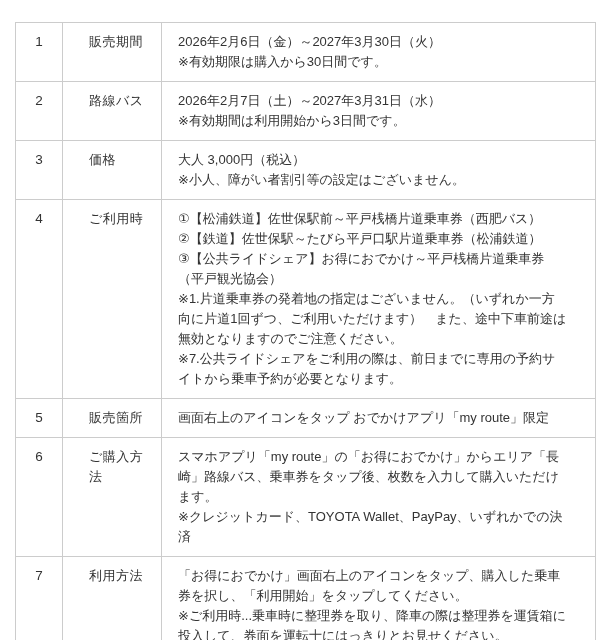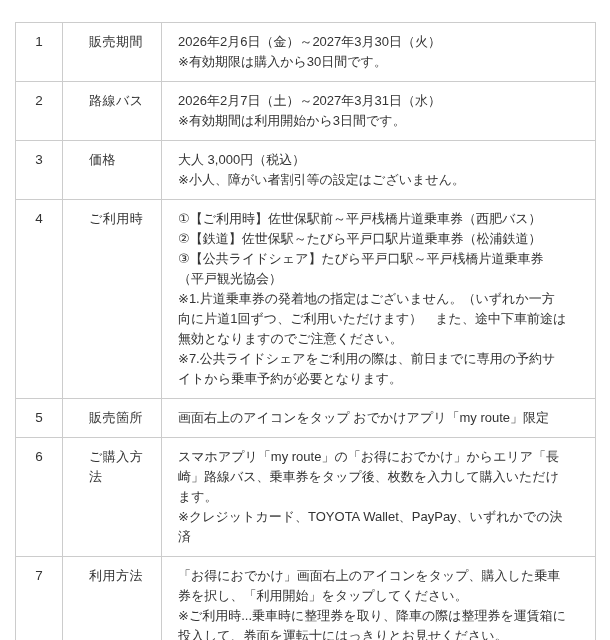--- a/index.html
+++ b/index.html
@@ -79,23 +79,23 @@
         <td class="col-label">価格</td>
         <td class="col-content">
           <div class="content-line">大人 3,000円（税込）</div>
           <div class="content-line">※小人、障がい者割引等の設定はございません。</div>
         </td>
       </tr>
       <tr>
         <td class="col-num">4</td>
         <td class="col-label">ご利用時</td>
         <td class="col-content">
-          <div class="content-line">①【ご利用時】佐世保駅前～平戸桟橋片道乗車券（西肥バス）</div>
+          <div class="content-line">①【松浦鉄道】佐世保駅前～平戸桟橋片道乗車券（西肥バス）</div>
           <div class="content-line">②【鉄道】佐世保駅～たびら平戸口駅片道乗車券（松浦鉄道）</div>
-          <div class="content-line">③【公共ライドシェア】たびら平戸口駅～平戸桟橋片道乗車券（平戸観光協会）</div>
+          <div class="content-line">③【公共ライドシェア】お得におでかけ～平戸桟橋片道乗車券（平戸観光協会）</div>
           <div class="content-line">※1.片道乗車券の発着地の指定はございません。（いずれか一方向に片道1回ずつ、ご利用いただけます）　また、途中下車前途は無効となりますのでご注意ください。</div>
           <div class="content-line">※7.公共ライドシェアをご利用の際は、前日までに専用の予約サイトから乗車予約が必要となります。</div>
         </td>
       </tr>
       <tr>
         <td class="col-num">5</td>
         <td class="col-label">販売箇所</td>
         <td class="col-content">
           <div class="content-line">画面右上のアイコンをタップ おでかけアプリ「my route」限定</div>
         </td>

